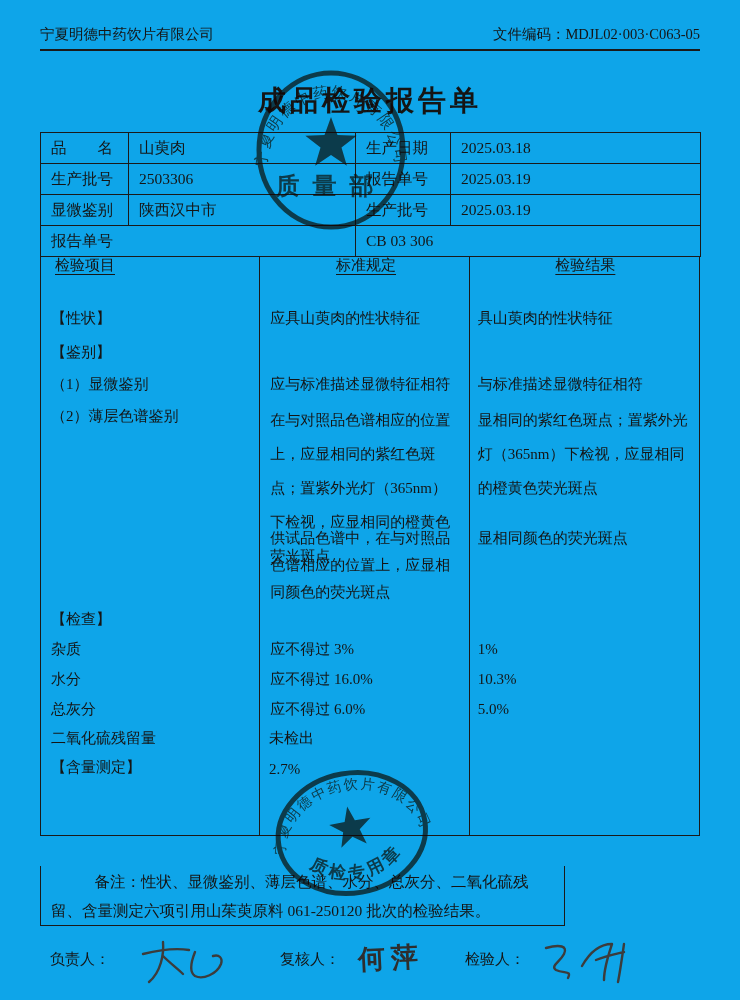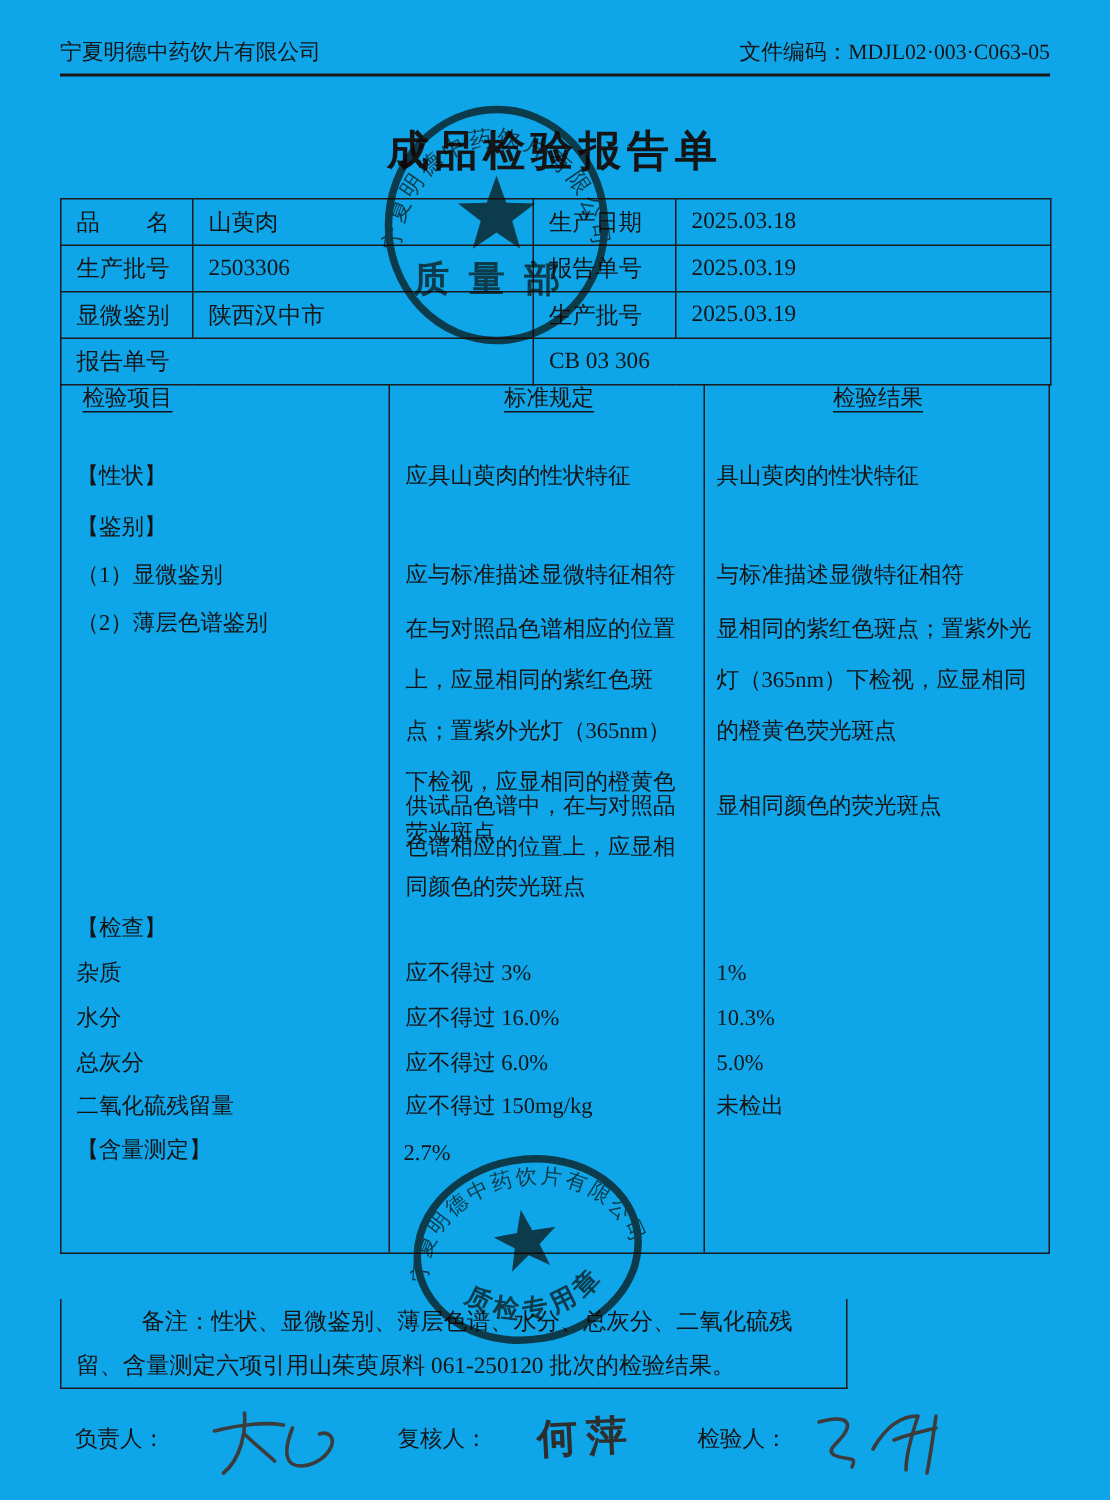--- a/index.html
+++ b/index.html
@@ -160,21 +160,20 @@
       <div class="c2">应不得过 16.0%</div>
       <div class="c3">10.3%</div>
     </div>
     <div class="mrow h30">
       <div class="c1">总灰分</div>
       <div class="c2">应不得过 6.0%</div>
       <div class="c3">5.0%</div>
     </div>
     <div class="mrow h28">
       <div class="c1">二氧化硫残留量</div>
-      <div class="c2">应不得过 150mg/kg</div>
       <div class="c3">未检出</div>
     </div>
     <div class="mrow h84">
       <div class="c1" style="line-height:30px;">【含量测定】</div>
       <div class="c3">
           <p>2.7%</p>
         </div>
     </div>
   </div>
 
@@ -183,21 +182,21 @@
   </div>
 
   <div class="signs">
     <span class="sig-label" style="left:10px;">负责人：</span>
     <svg class="sig-svg" style="left:85px; top:0;" width="110" height="52" viewBox="0 0 110 52">
       <path d="M18,16 C34,12 52,10 64,12"></path>
       <path d="M38,4 C39,16 36,34 24,44 M38,18 C46,26 52,30 58,36"></path>
       <path d="M70,14 C66,24 64,34 70,38 C78,42 92,36 96,26 C98,20 94,16 88,18"></path>
     </svg>
 
-    <span class="sig-label" style="left:225px;">复核人：</span>
+    <span class="sig-label" style="left:240px;">复核人：</span>
     <span class="sig-name" style="left:318px; top:2px;">何萍</span>
 
     <span class="sig-label" style="left:425px;">检验人：</span>
     <svg class="sig-svg" style="left:498px; top:-2px;" width="110" height="54" viewBox="0 0 110 54">
       <path d="M8,12 C22,8 30,10 26,18 C22,26 12,30 18,34 C26,38 34,34 30,42"></path>
       <path d="M44,30 C52,16 62,8 74,8 C70,20 66,34 66,44 M58,24 C68,20 78,18 86,16 M86,8 C84,22 82,36 80,46"></path>
     </svg>
   </div>
 
   <svg class="stamp stamp-top" width="158" height="168" viewBox="0 0 158 168">

